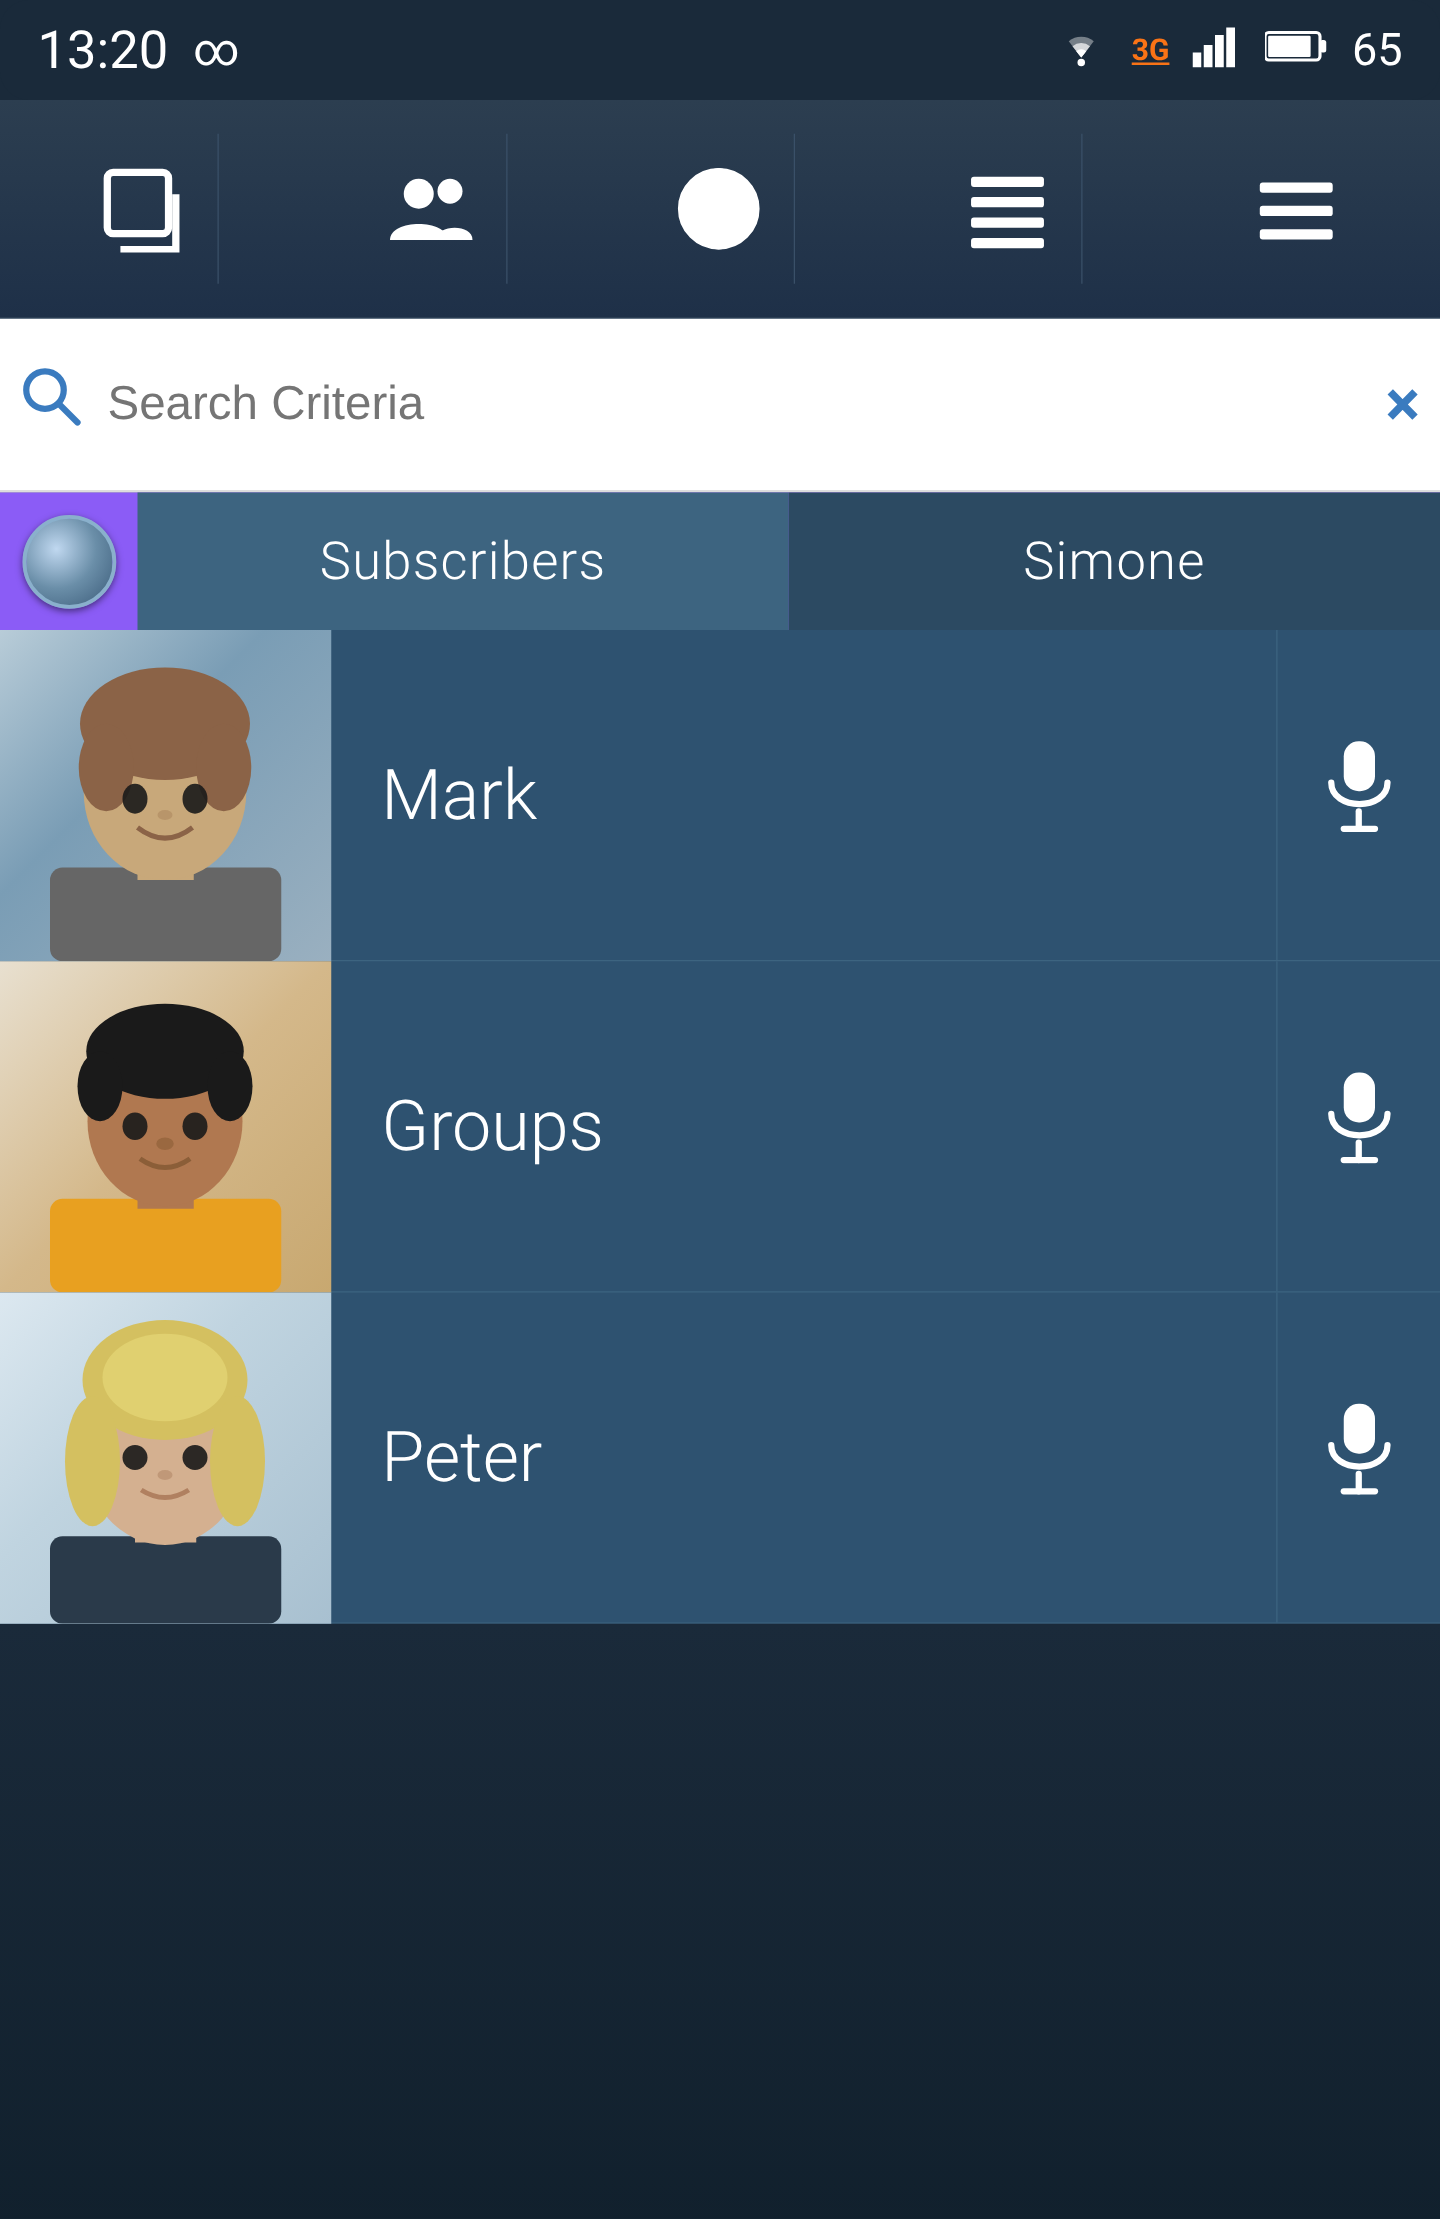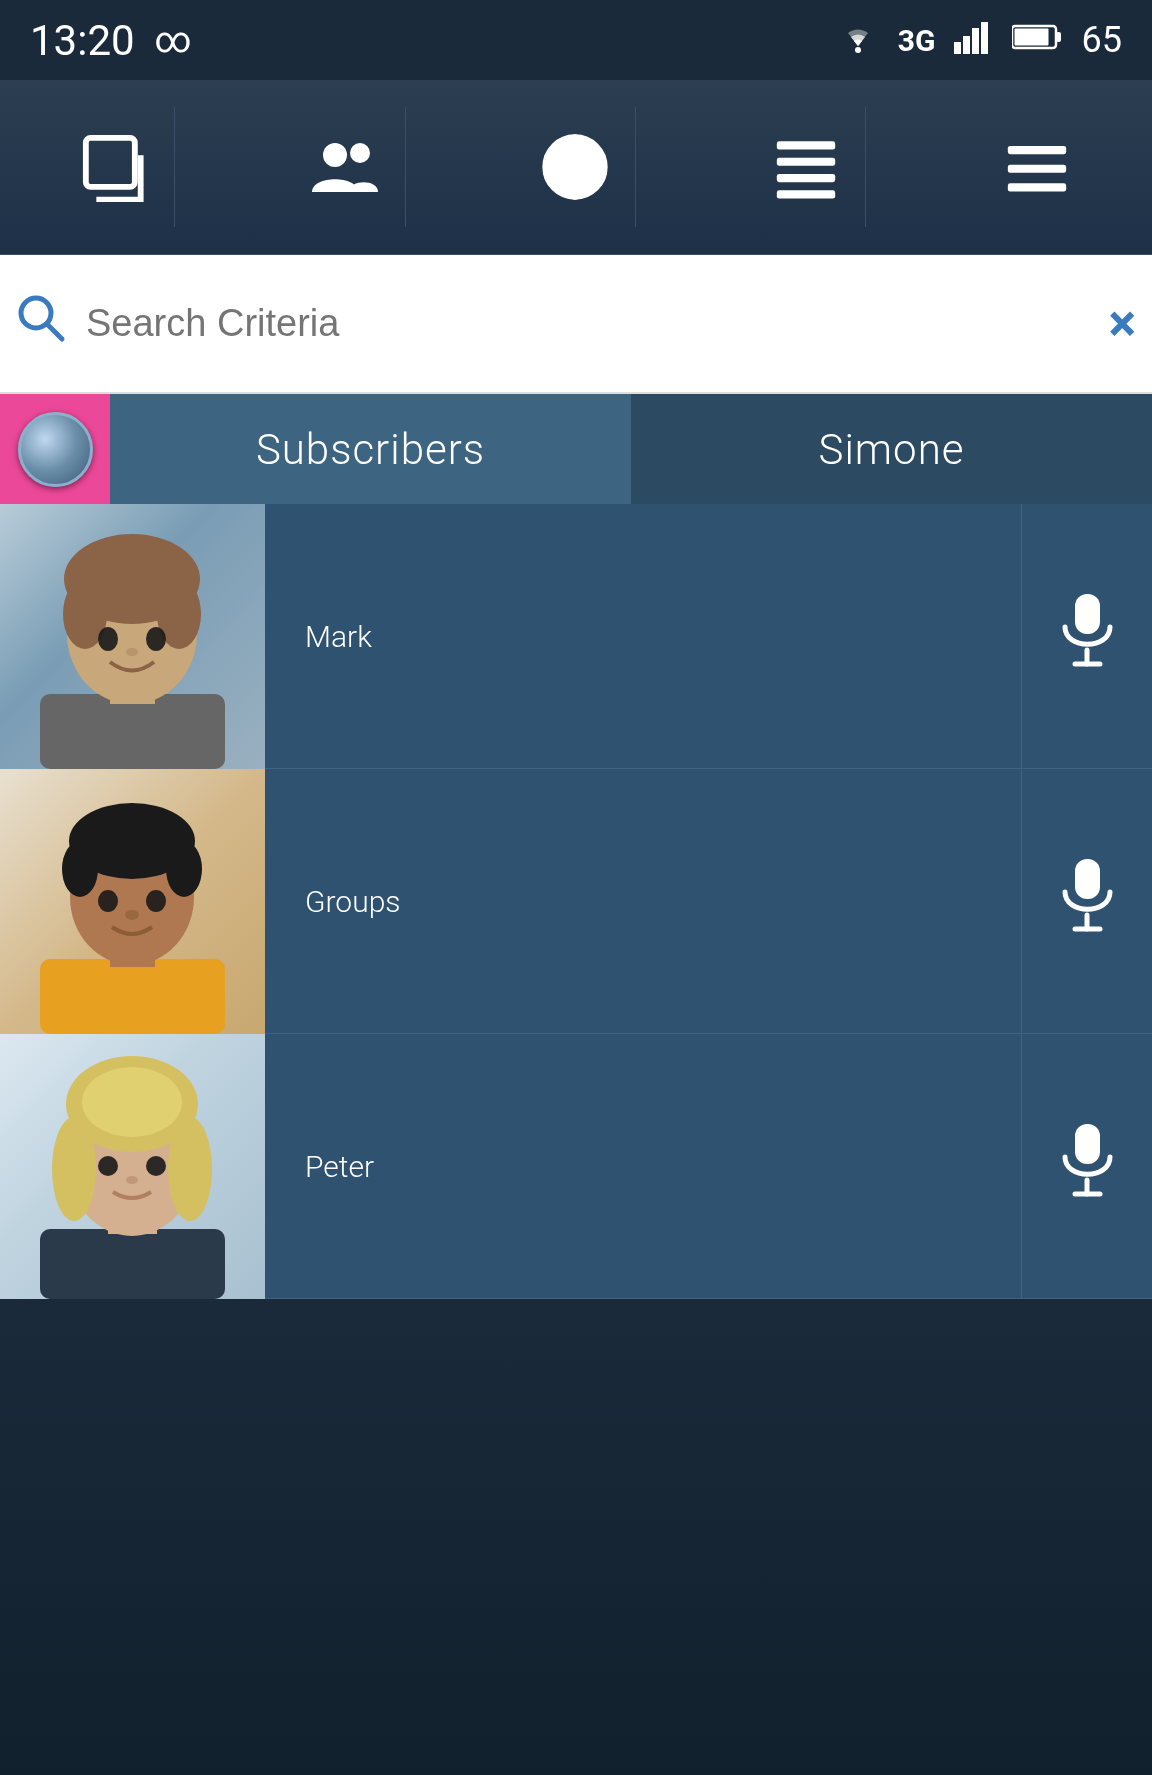--- a/index.html
+++ b/index.html
@@ -98,21 +98,21 @@
       color: #3a7bbf;
       font-size: 52px;
       cursor: pointer;
       font-weight: bold;
     }
 
     
     .tabs-row {
       width: 100%;
       height: 110px;
-      background: #ec4899;
+      background: #8b5cf6;
       display: flex;
       align-items: center;
     }
     .tab-icon-wrap {
       width: 110px;
       height: 110px;
       display: flex;
       align-items: center;
       justify-content: center;
       flex-shrink: 0;
@@ -165,21 +165,21 @@
     }
     .contact-name-wrap {
       flex: 1;
       padding: 0 40px;
       display: flex;
       align-items: center;
       height: 100%;
       border-right: 1px solid #3d6480;
     }
     .contact-name {
-      font-size: 30px;
+      font-size: 56px;
       color: white;
       font-weight: 300;
     }
     .contact-mic {
       width: 130px;
       height: 265px;
       display: flex;
       align-items: center;
       justify-content: center;
       flex-shrink: 0;
@@ -246,21 +246,21 @@
 
     <span>
       <svg width="44" height="36" viewBox="0 0 44 36" fill="white" xmlns="http://www.w3.org/2000/svg">
         <path d="M22 28l4-5a6 6 0 00-8 0l4 5z"></path>
         <path d="M22 28l7-9a11 11 0 00-14 0l7 9z" opacity="0.7"></path>
         <path d="M22 28l10-13a16 16 0 00-20 0l10 13z" opacity="0.4"></path>
         <circle cx="22" cy="32" r="3"></circle>
       </svg>
     </span>
 
-    <span style="font-size:30px;font-weight:bold;color:#ffffff;">3G</span>
+    <span style="font-size:24px;font-weight:bold;color:#f97316;text-decoration:underline;">3G</span>
 
     <span>
       <svg width="40" height="36" viewBox="0 0 40 36" fill="white" xmlns="http://www.w3.org/2000/svg">
         <rect x="0" y="24" width="7" height="12"></rect>
         <rect x="9" y="18" width="7" height="18"></rect>
         <rect x="18" y="10" width="7" height="26"></rect>
         <rect x="27" y="4" width="7" height="32"></rect>
       </svg>
     </span>
 

